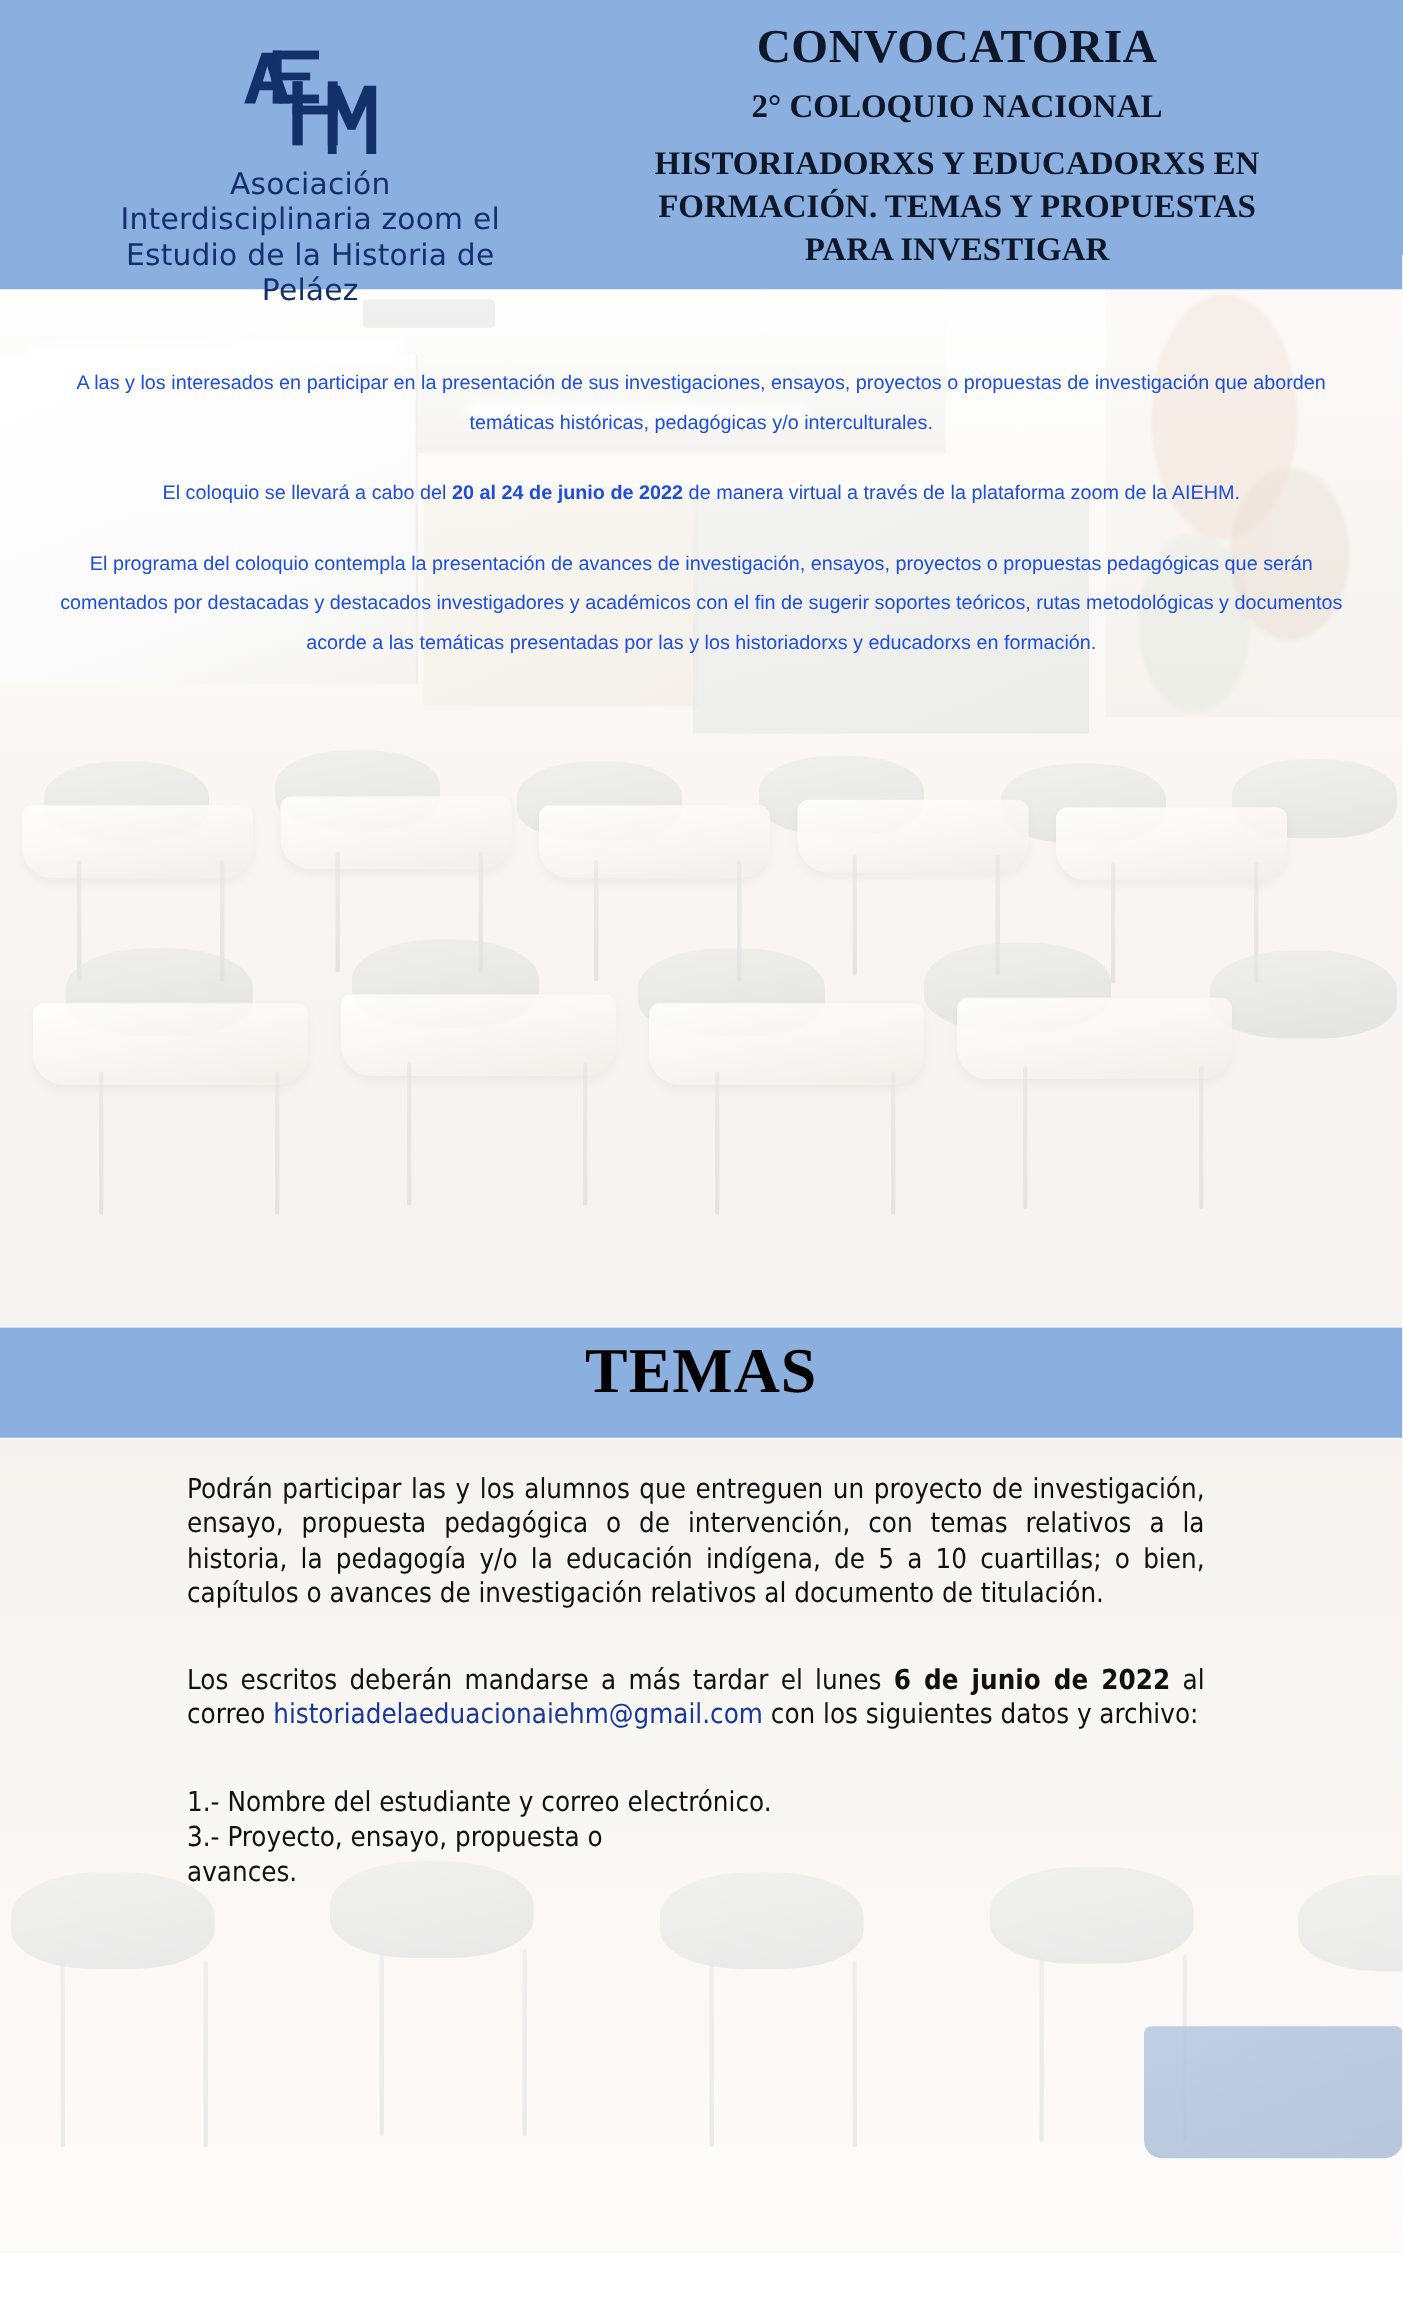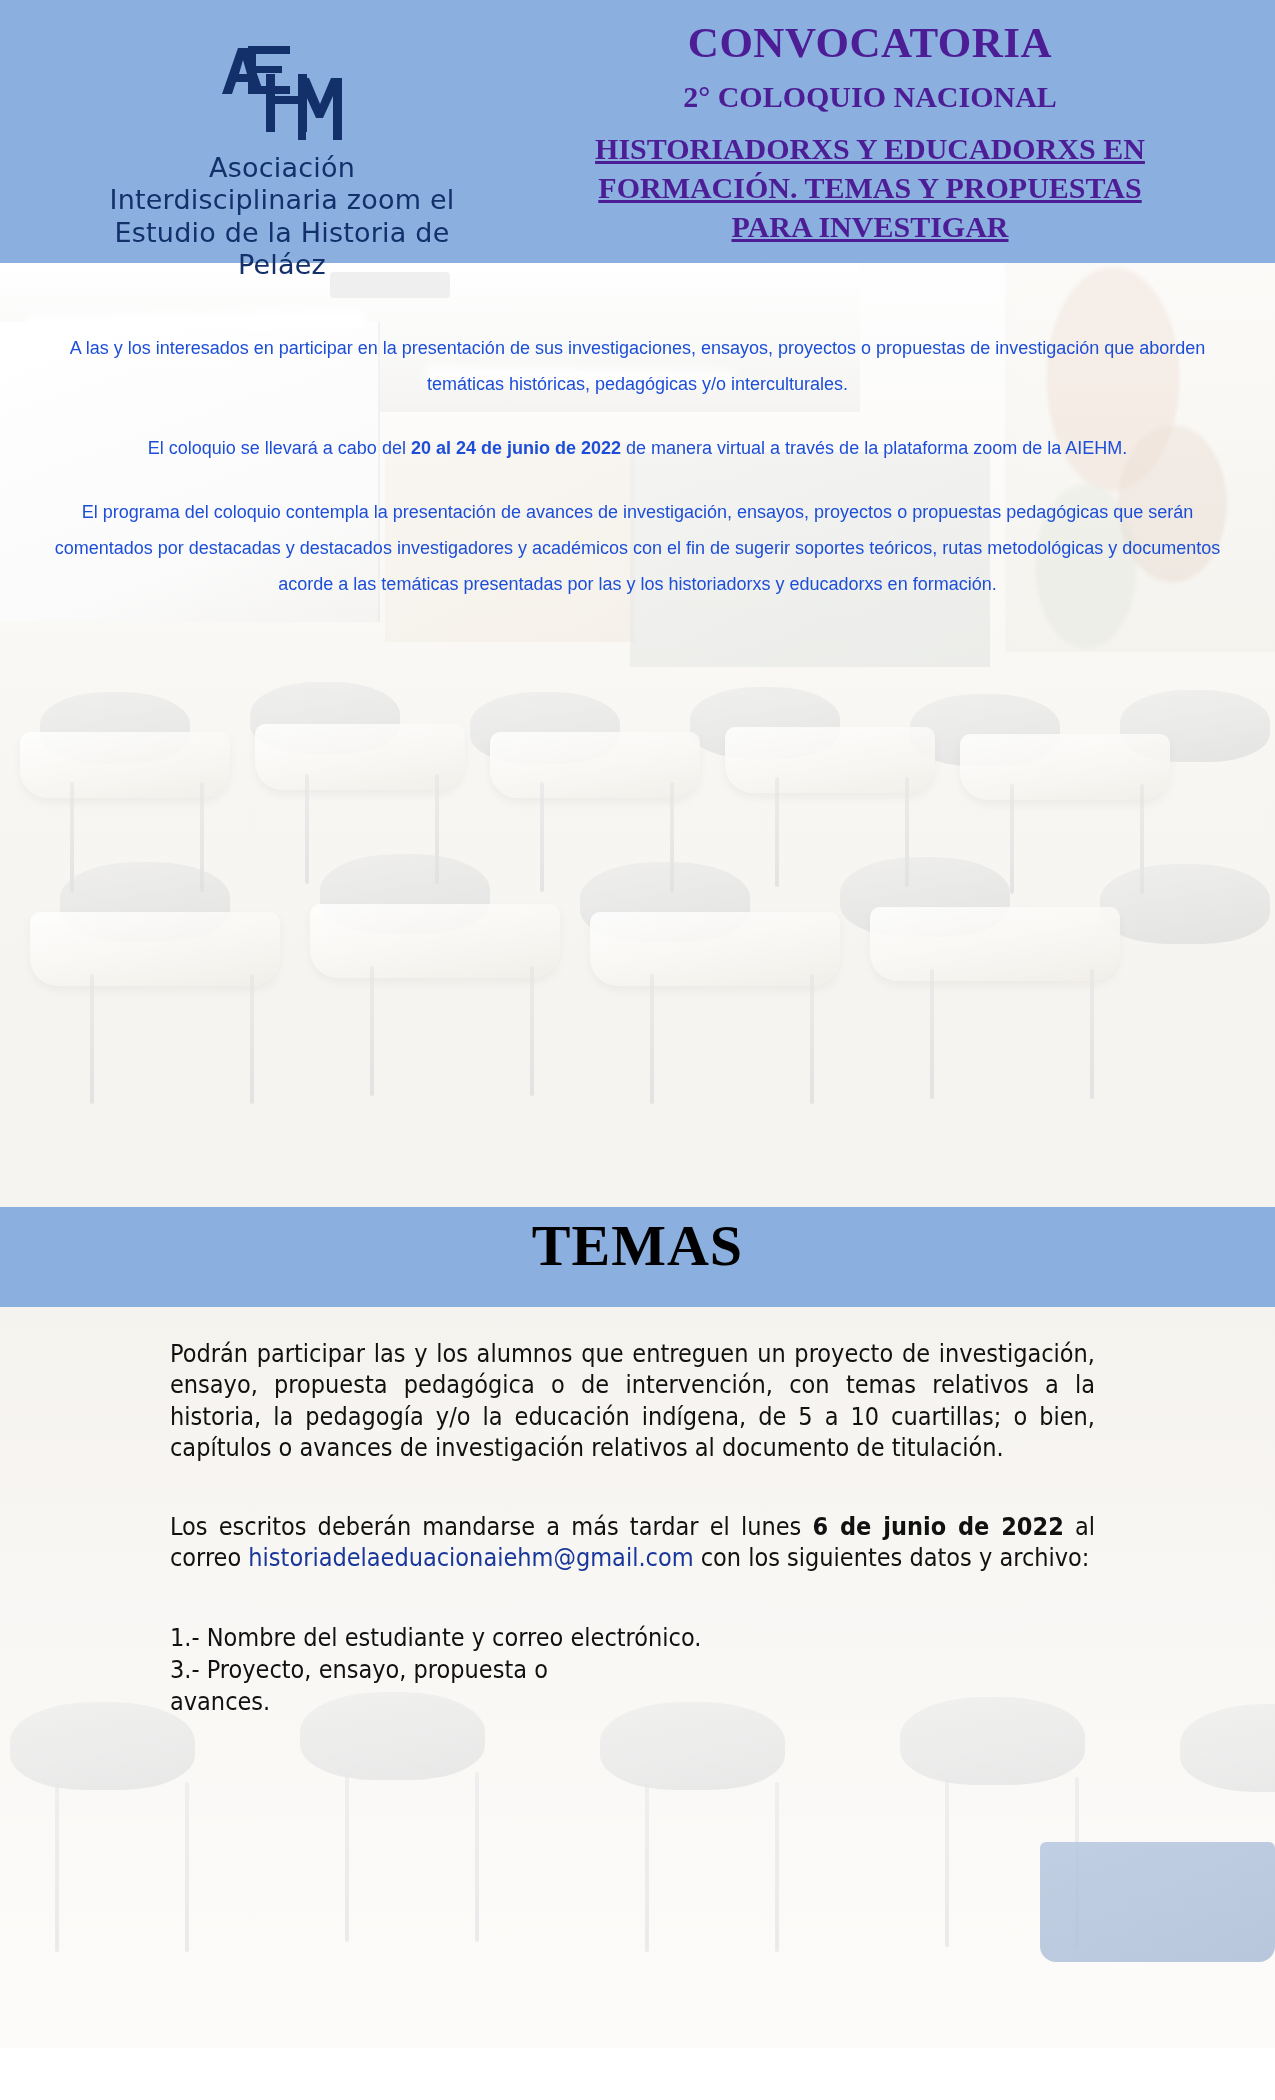--- a/index.html
+++ b/index.html
@@ -120,27 +120,27 @@
   }
   .logo-mark svg{ display:block; }
   .logo-lines{
     font-family:"DejaVu Sans", sans-serif;
     color:#13306B; font-size:27px; line-height:1.20; font-weight:400;
     letter-spacing:.2px;
   }
 
   .title-block{
     position:absolute; left:520px; top:18px; width:700px; text-align:center;
-    color:#4c1d95;
+    color:#0f172a;
     font-family:"Liberation Serif", serif;
     font-weight:bold;
   }
   .t-main{ font-size:43px; letter-spacing:.5px; line-height:1.18; }
   .t-sub1{ font-size:30px; margin-top:10px; line-height:1.2; }
-  .t-sub2{ font-size:30px; margin-top:14px; line-height:1.30;text-decoration:underline; }
+  .t-sub2{ font-size:30px; margin-top:14px; line-height:1.30; }
 
   
   .intro{
     position:absolute; left:52px; top:330px; width:1171px;
     text-align:center; color:#1d4ed8;
     font-family:"Liberation Sans", sans-serif;
     font-size:18px; line-height:2.0;
   }
   .intro p{ margin-bottom:28px; }
   .intro p:last-child{ margin-bottom:0; }

